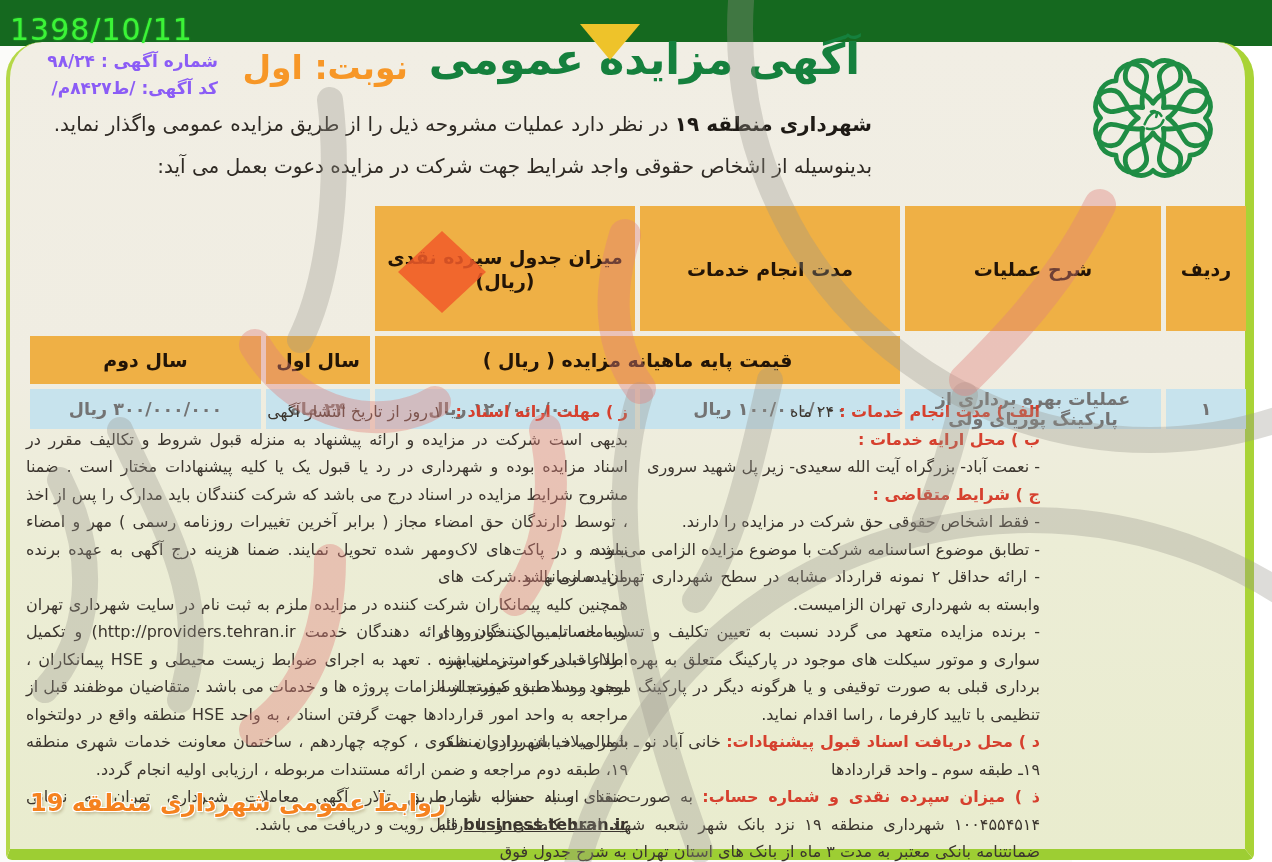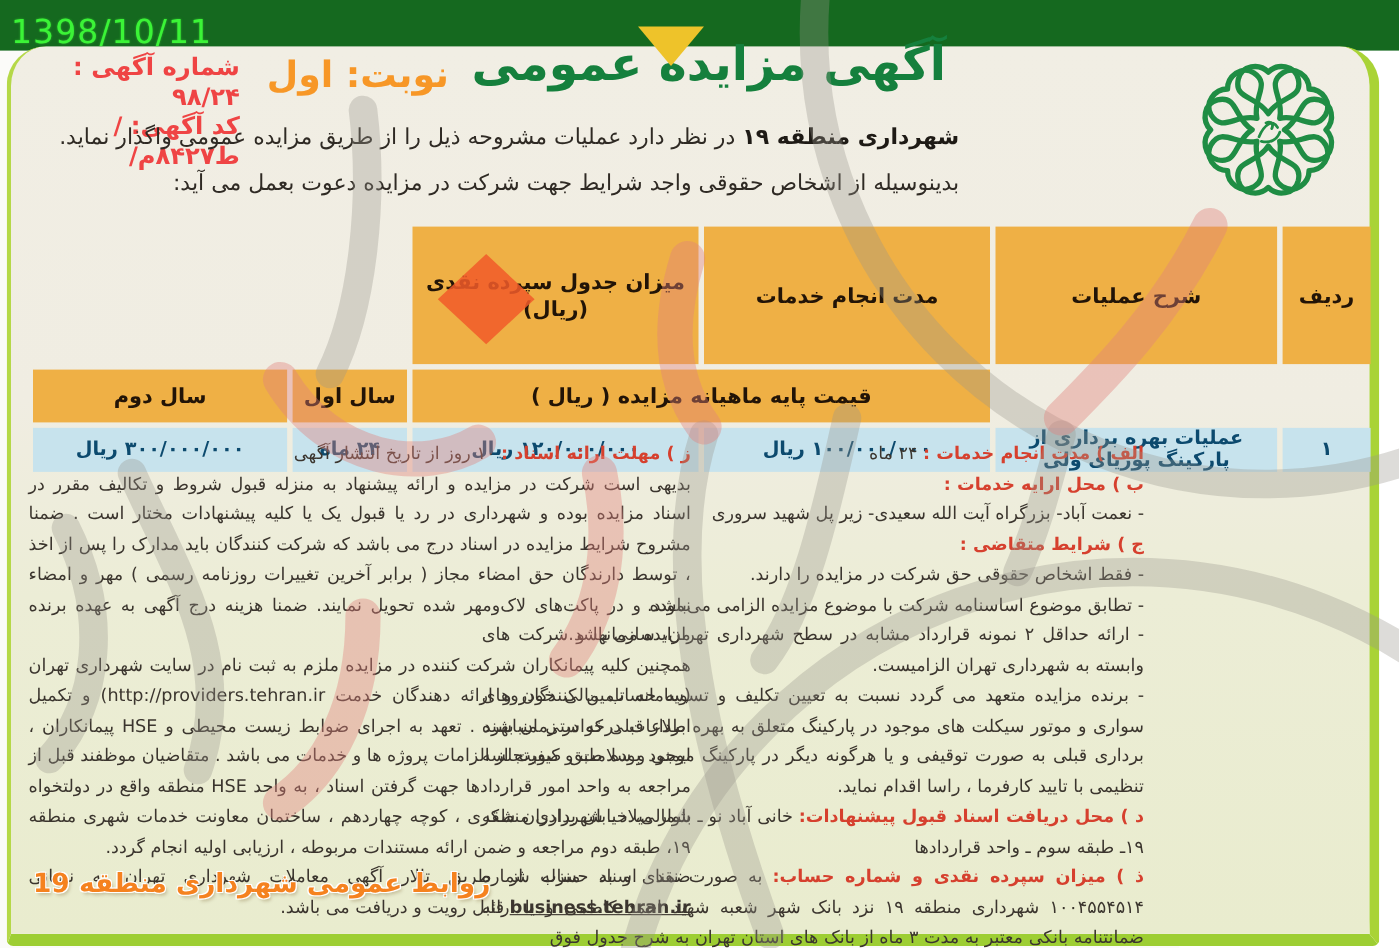--- a/index.html
+++ b/index.html
@@ -14,22 +14,22 @@
           background:linear-gradient(180deg,#f1eee4 0%,#f0ede2 40%,#ecedd6 62%,#e9ecce 100%);
           border-radius:36px 36px 6px 6px;
           border-right:9px solid #a9d336; border-left:4px solid #b5d848;
           border-bottom:11px solid #9dce33; z-index:2; }
 
   #date-stamp { position:absolute; left:10px; top:12px; z-index:8;
                 font-size:30px; color:#3bf437; letter-spacing:1px;
                 text-shadow:0 0 2px rgba(60,240,50,.6); }
 
   .meta { position:absolute; top:48px; left:26px; width:192px; z-index:4;
-          direction:rtl; font-weight:bold; font-size:22px;
-          line-height:27px; color:#ef4444; }
+          direction:rtl; font-weight:bold; font-size:17px;
+          line-height:27px; color:#8b5cf6; }
 
   #title { position:absolute; top:34px; right:212px; z-index:4; direction:rtl;
            font-size:43px; font-weight:bold; color:#15803d; }
   #round-label { position:absolute; top:48px; right:664px; z-index:4; direction:rtl;
            font-size:33px; font-weight:bold; color:#f79727; }
   #tri-marker { position:absolute; left:580px; top:24px; z-index:4; width:0; height:0;
            border-left:30px solid transparent; border-right:30px solid transparent;
            border-top:36px solid #eec32a; }
 
   #logo { position:absolute; left:1088px; top:52px; width:130px; height:132px; z-index:4; }
@@ -41,21 +41,21 @@
 
   #auction-table { position:absolute; left:30px; top:206px; width:1216px; z-index:3;
           display:grid; direction:rtl;
           grid-template-columns:80px 256px 260px 260px 104px 1fr;
           grid-template-rows:56px 64px 48px; gap:5px; }
   .hcell { background:#efb045; color:#221407; font-weight:bold; font-size:19px;
            display:flex; align-items:center; justify-content:center; text-align:center;
            line-height:24px; padding:2px 6px; }
   .span2r { grid-row:1 / 3; }
   .group  { grid-column:3 / 5; }
-  .dcell { background:#c7e3ed; color:#0c4a6e; font-weight:bold; font-size:17.5px;
+  .dcell { background:#c7e3ed; color:#737373; font-weight:bold; font-size:17.5px;
            display:flex; align-items:center; justify-content:center; text-align:center; }
 
   .col { position:absolute; top:398px; width:602px; z-index:3; direction:rtl;
          text-align:justify; font-size:16px; line-height:27.5px; color:#3b352e; }
   #right-col { right:32px; }
   #left-col  { left:26px; }
   .col p { margin:0; }
   .lbl { color:#d6402e; font-weight:bold; }
   .url { direction:ltr; unicode-bidi:isolate; font-family:"DejaVu Sans", sans-serif; }
   .url-u { font-weight:bold; text-decoration:underline; }

